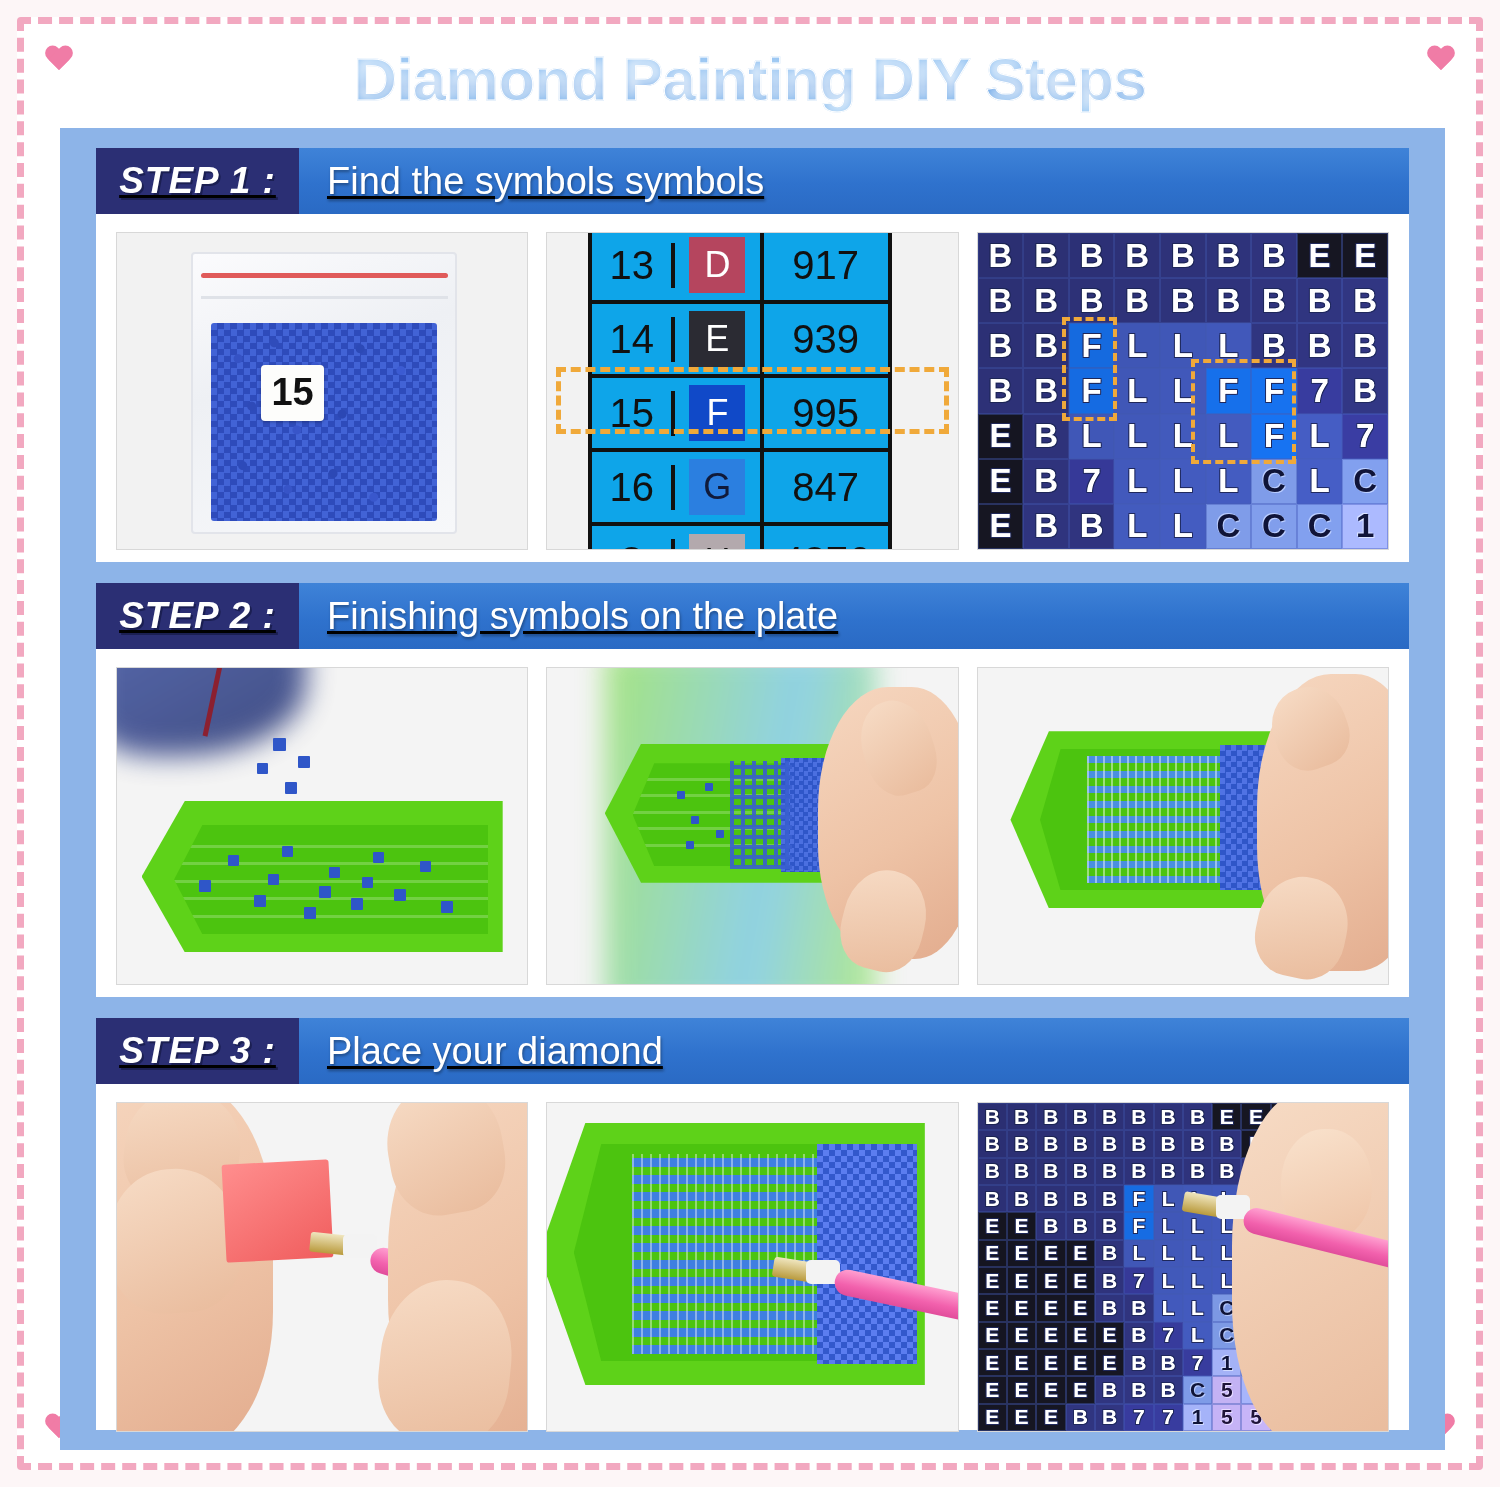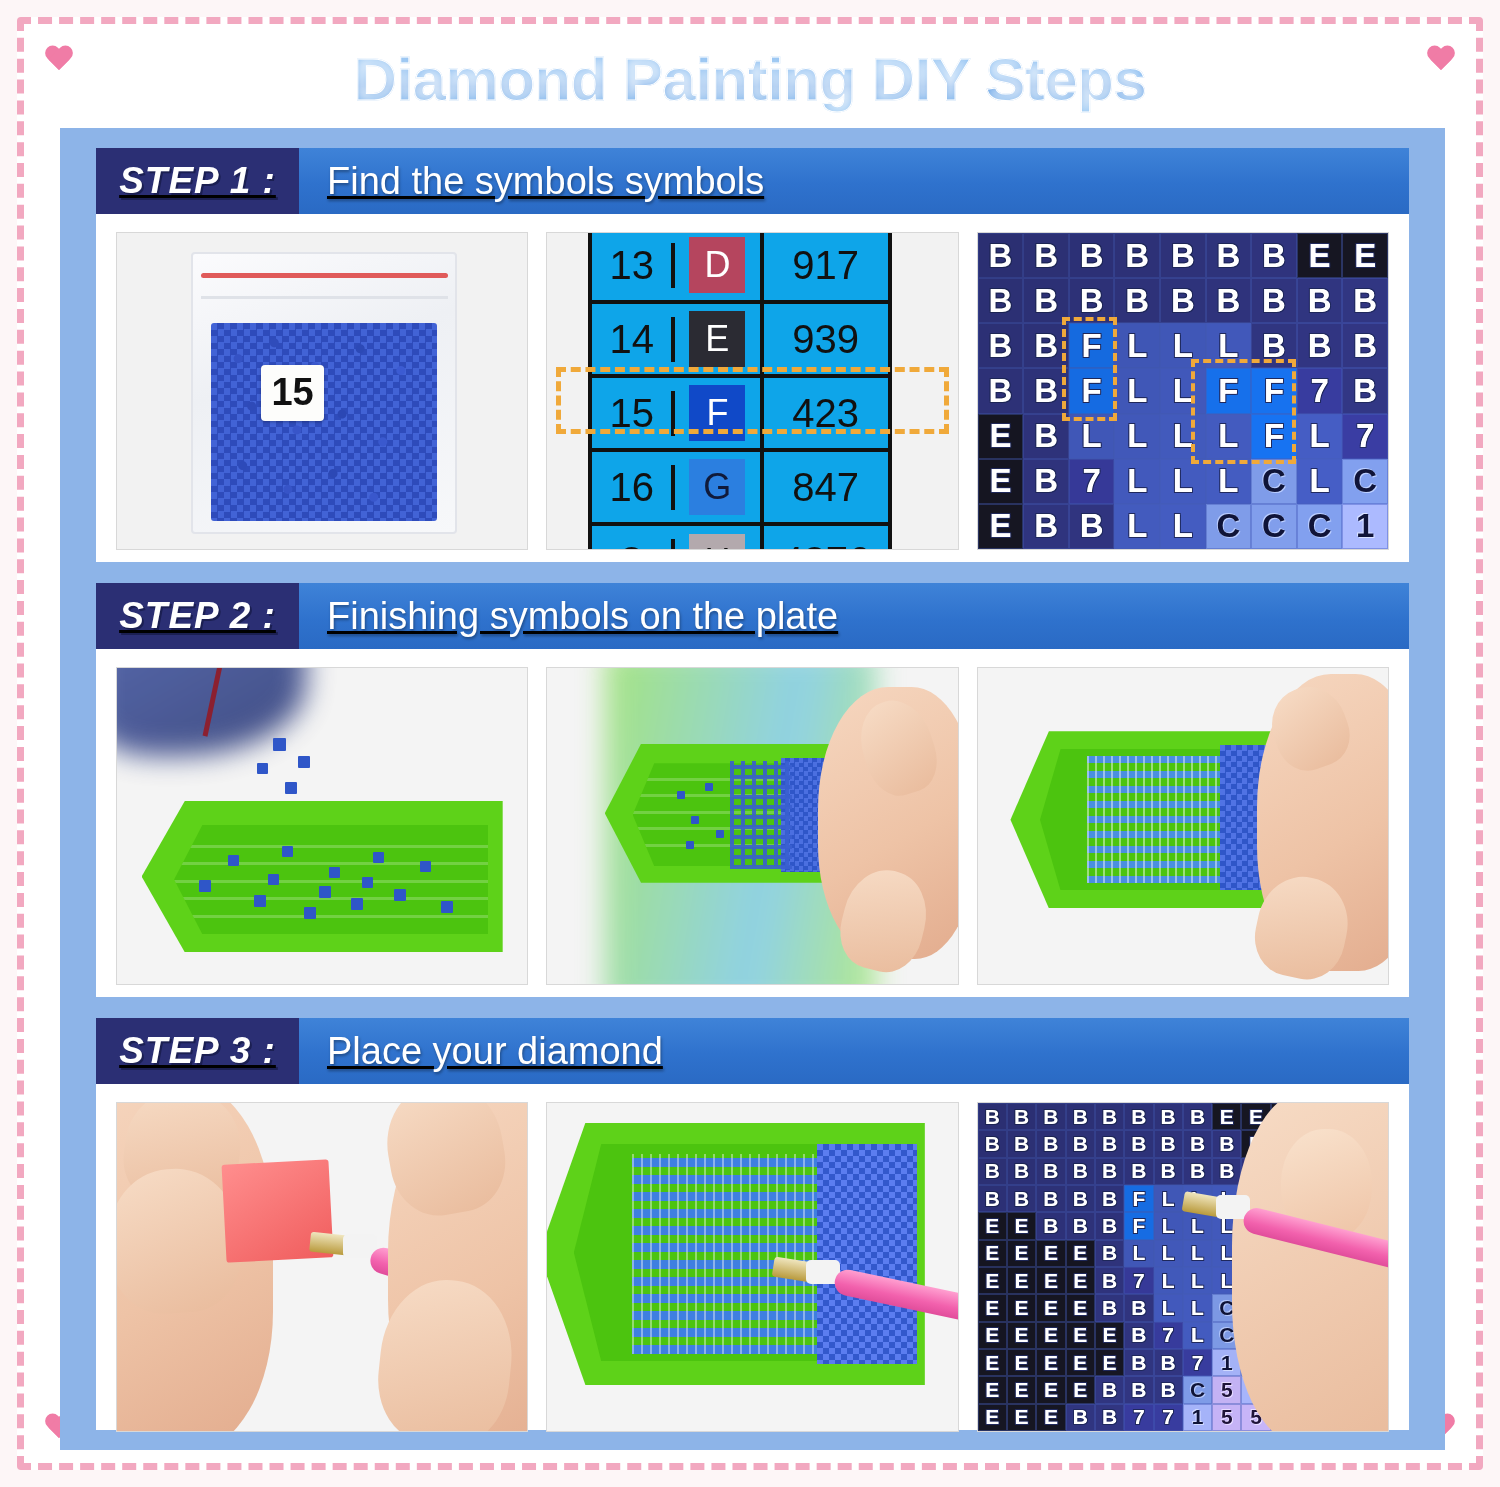--- a/index.html
+++ b/index.html
@@ -242,21 +242,21 @@
                 <div class="c-sym">
                   <span style="background: rgb(43, 43, 51); color: rgb(255, 255, 255);">E</span>
                 </div>
                 <div class="c-code">939</div>
               </div>
               <div class="chart-row">
                 <div class="c-no">15</div>
                 <div class="c-sym">
                   <span style="background: rgb(16, 73, 200); color: rgb(255, 255, 255);">F</span>
                 </div>
-                <div class="c-code">423</div>
+                <div class="c-code">995</div>
               </div>
               <div class="chart-row">
                 <div class="c-no">16</div>
                 <div class="c-sym">
                   <span style="background: rgb(43, 127, 224); color: rgb(16, 26, 58);">G</span>
                 </div>
                 <div class="c-code">847</div>
               </div>
               <div class="chart-row">
                 <div class="c-no">8</div>

